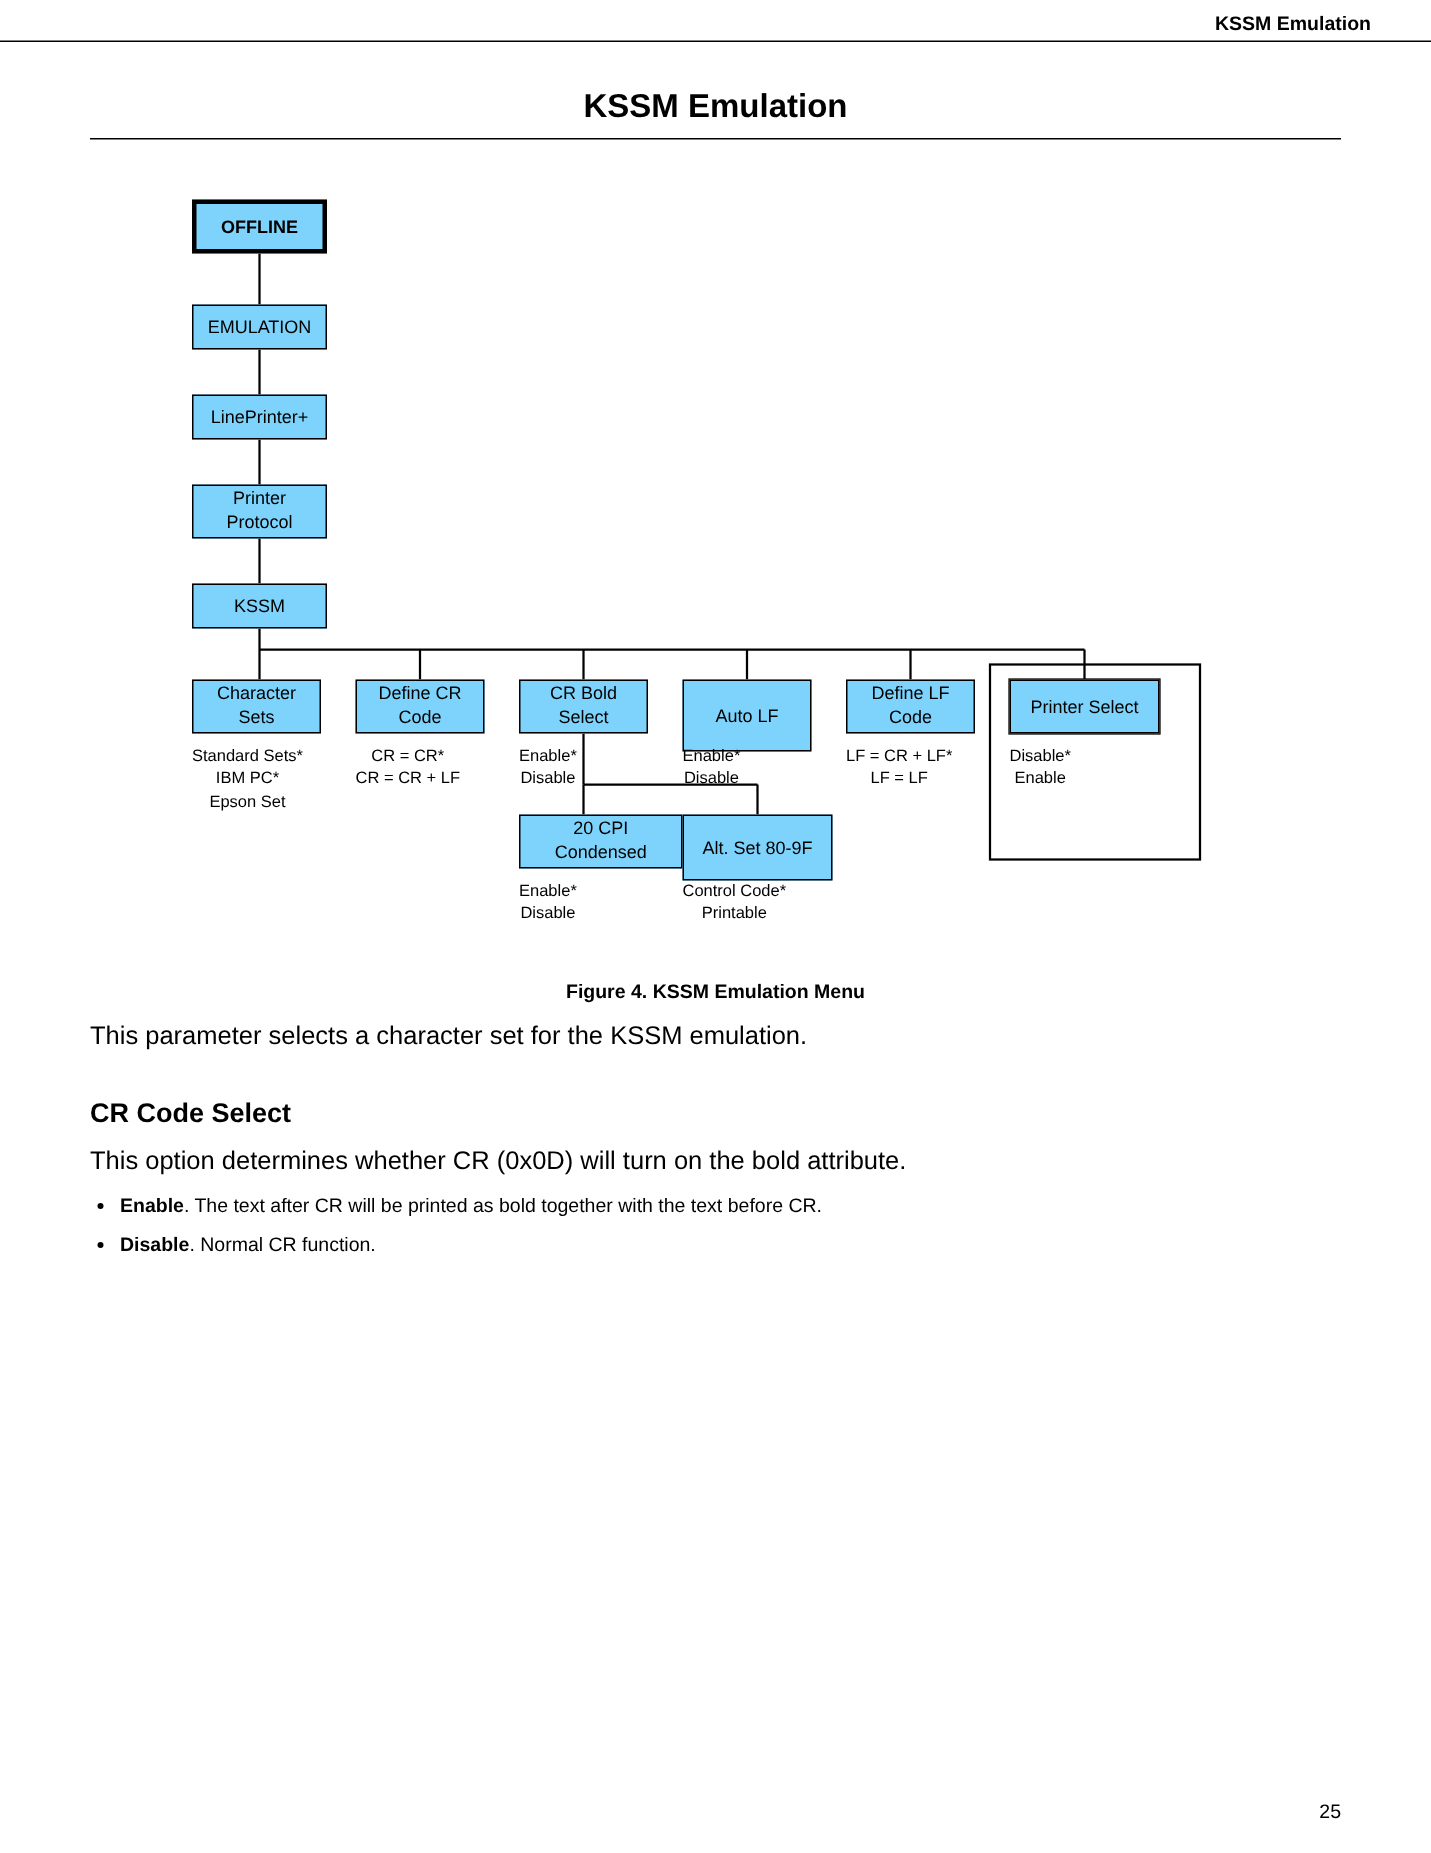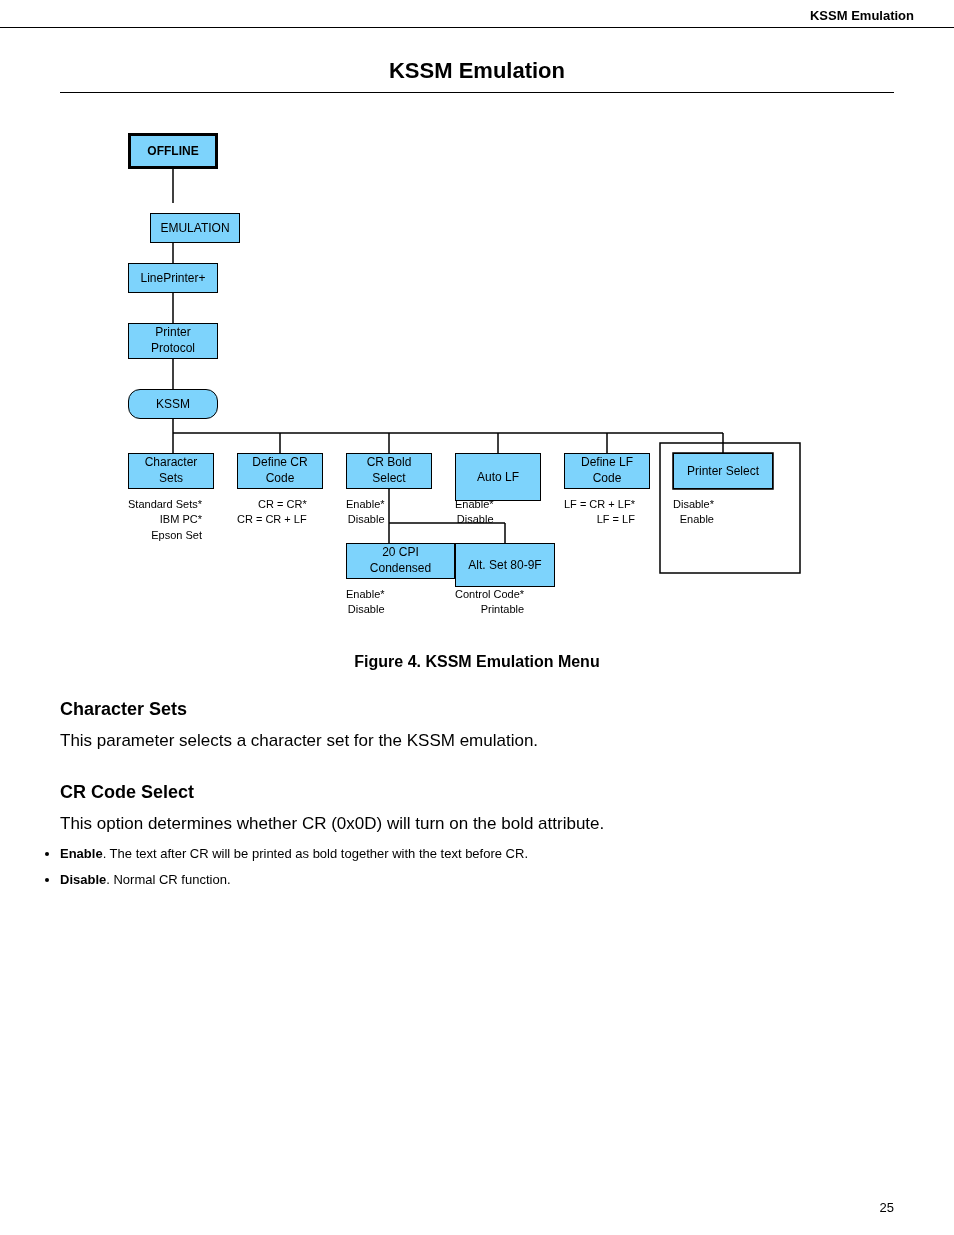--- a/index.html
+++ b/index.html
@@ -82,50 +82,51 @@
       margin-top: 28px;
       margin-bottom: 8px;
       color: #000;
     }
     .section-body {
       font-size: 17px;
       line-height: 1.5;
       margin-bottom: 6px;
     }
     .bullet-list {
+      margin-left: 20px;
       margin-top: 8px;
     }
     .bullet-list li {
       list-style: disc;
       margin-bottom: 6px;
       line-height: 1.5;
     }
     .bullet-list li strong {
       font-weight: bold;
     }
     
     .figure-caption {
       text-align: center;
       font-weight: bold;
-      font-size: 16px;
+      font-size: 13px;
       margin-top: 10px;
       margin-bottom: 10px;
     }
     
     .page-number {
       position: absolute;
       bottom: 20px;
       right: 60px;
       font-size: 13px;
     }
     
     .sub-label {
       position: absolute;
       font-size: 11px;
-      text-align: right;
+      text-align: center;
       line-height: 1.4;
     }
   </style>
 </head>
 <body>
 
 <div class="page">
 
   <div class="header-bar">
     <span>KSSM Emulation</span>
@@ -162,33 +163,33 @@
         <line x1="329" y1="376" x2="329" y2="410" stroke="#000" stroke-width="1.5"></line>
         <line x1="329" y1="410" x2="445" y2="410" stroke="#000" stroke-width="1.5"></line>
         <line x1="329" y1="410" x2="329" y2="430" stroke="#000" stroke-width="1.5"></line>
         <line x1="445" y1="410" x2="445" y2="430" stroke="#000" stroke-width="1.5"></line>
       </svg>
 
       <div class="box bold-border" style="left:68px; top:20px; width:90px; height:36px;">
         <span>OFFLINE</span>
       </div>
 
-      <div class="box" style="left:68px; top:100px; width:90px; height:30px;margin-left:22px;">
+      <div class="box" style="left:68px; top:90px; width:90px; height:30px;">
         <span>EMULATION</span>
       </div>
 
       <div class="box" style="left:68px; top:150px; width:90px; height:30px;">
         <span>LinePrinter+</span>
       </div>
 
       <div class="box" style="left:68px; top:210px; width:90px; height:36px; line-height:1.3;">
         <span>Printer<br>Protocol</span>
       </div>
 
-      <div class="box" style="left:68px; top:276px; width:90px; height:30px;border-radius:12px;">
+      <div class="box" style="left:68px; top:276px; width:90px; height:30px;">
         <span>KSSM</span>
       </div>
 
       <div class="box" style="left:68px; top:340px; width:86px; height:36px; line-height:1.3;">
         <span>Character<br>Sets</span>
       </div>
 
       <div class="box" style="left:177px; top:340px; width:86px; height:36px; line-height:1.3;">
         <span>Define CR<br>Code</span>
       </div>
@@ -230,21 +231,20 @@
       <div class="sub-label" style="left:613px; top:384px;">Disable*<br>Enable</div>
 
       <div class="sub-label" style="left:286px; top:474px;">Enable*<br>Disable</div>
 
       <div class="sub-label" style="left:395px; top:474px;">Control Code*<br>Printable</div>
 
     </div>
 
     <div class="figure-caption">Figure 4. KSSM Emulation Menu</div>
 
-    <div class="section-heading">Character Sets</div>
     <div class="section-body">This parameter selects a character set for the KSSM emulation.</div>
 
     <div class="section-heading">CR Code Select</div>
     <div class="section-body">This option determines whether CR (0x0D) will turn on the bold attribute.</div>
 
     <ul class="bullet-list">
       <li>
         <strong>Enable</strong><span>. The text after CR will be printed as bold together with the text before CR.</span>
       </li>
       <li>

